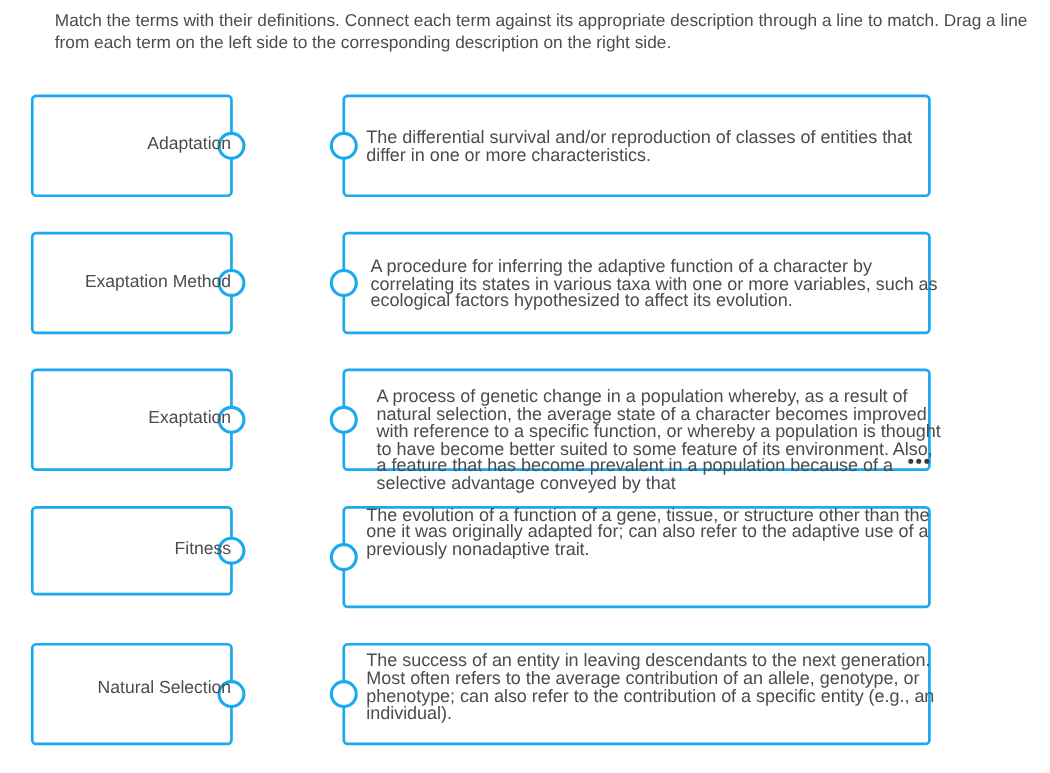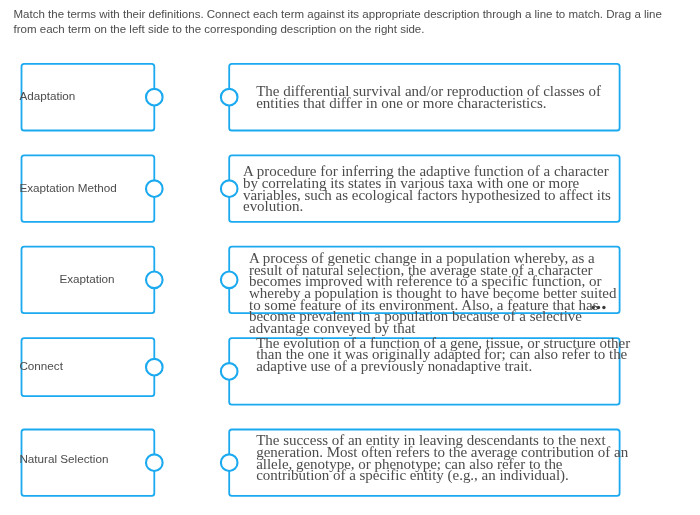--- a/index.html
+++ b/index.html
@@ -9,27 +9,27 @@
 
   
   .instructions{position:absolute;left:13.5px;top:6.9px;width:660px;
                 font-size:11.52px;line-height:15.2px;color:#4c4c4c;}
 
   
   .outline-layer{position:absolute;left:0;top:0;}
 
   
   .term-box{position:absolute;box-sizing:border-box;display:flex;
-            align-items:center;justify-content:flex-start;}
+            align-items:center;justify-content:flex-end;}
   .term-label{font-size:11.7px;color:#4c4c4c;text-align:center;white-space:nowrap;
               position:relative;top:-1.2px;left:-1px;}
 
   .desc-box{position:absolute;box-sizing:border-box;display:flex;align-items:center;}
-  .desc-text{font-size:15px;letter-spacing:-0.02px;line-height:11.55px;color:#4c4c4c;
-             width:380px;flex:0 0 auto;margin-left:28px;position:relative;top:1px;font-family:Liberation Serif, serif;}
+  .desc-text{font-size:12px;letter-spacing:-0.02px;line-height:11.55px;color:#4c4c4c;
+             width:380px;flex:0 0 auto;margin-left:16px;position:relative;top:1px;}
 
   
   .ellipsis{position:absolute;left:370.05px;top:59.25px;}
   .ellipsis svg{display:block;}
 </style>
 </head>
 <body style="background: rgb(255, 255, 255);">
 
 <svg class="outline-layer" width="700" height="515">
   <g>
@@ -53,52 +53,52 @@
     <circle cx="229.20" cy="188.65" r="8.3" fill="#ffffff" stroke="#1ba9ef" stroke-width="2.1"></circle>
     <circle cx="154.30" cy="279.85" r="8.3" fill="#ffffff" stroke="#1ba9ef" stroke-width="2.1"></circle>
     <circle cx="229.20" cy="279.85" r="8.3" fill="#ffffff" stroke="#1ba9ef" stroke-width="2.1"></circle>
     <circle cx="154.30" cy="367.15" r="8.3" fill="#ffffff" stroke="#1ba9ef" stroke-width="2.1"></circle>
     <circle cx="229.20" cy="371.40" r="8.3" fill="#ffffff" stroke="#1ba9ef" stroke-width="2.1"></circle>
     <circle cx="154.30" cy="462.70" r="8.3" fill="#ffffff" stroke="#1ba9ef" stroke-width="2.1"></circle>
     <circle cx="229.20" cy="462.70" r="8.3" fill="#ffffff" stroke="#1ba9ef" stroke-width="2.1"></circle>
   </g>
 </svg>
 
-<div class="instructions" style="color: rgb(76, 76, 76);">Match the terms with their definitions. Connect each term against its appropriate description through a line to match. Drag a line from each term on the left side to the corresponding description on the right side.</div>
+<div class="instructions" style="color: rgb(76, 76, 76); margin-left: 23px;">Match the terms with their definitions. Connect each term against its appropriate description through a line to match. Drag a line from each term on the left side to the corresponding description on the right side.</div>
 
 <div class="term-box" style="left:20.40px;top:62.70px;width:134.70px;height:68.60px">
   <span class="term-label" style="color: rgb(76, 76, 76);">Adaptation</span>
 </div>
 <div class="desc-box" style="left:228.20px;top:62.70px;width:392.20px;height:68.60px">
   <span class="desc-text" style="color: rgb(76, 76, 76);">The differential survival and/or reproduction of classes of entities that differ in one or more characteristics.</span>
 </div>
 
 <div class="term-box" style="left:20.40px;top:154.40px;width:134.70px;height:68.30px">
   <span class="term-label" style="color: rgb(76, 76, 76);">Exaptation Method</span>
 </div>
-<div class="desc-box" style="left:215px;top:154.40px;width:392.20px;height:68.30px">
+<div class="desc-box" style="left:231px;top:154.40px;width:392.20px;height:68.30px">
   <span class="desc-text" style="color: rgb(76, 76, 76);">A procedure for inferring the adaptive function of a character by correlating its states in various taxa with one or more variables, such as ecological factors hypothesized to affect its evolution.</span>
 </div>
 
 <div class="term-box" style="left:20.40px;top:245.60px;width:134.70px;height:68.30px">
   <span class="term-label" style="color: rgb(76, 76, 76); margin-left: 40px;">Exaptation</span>
 </div>
-<div class="desc-box" style="left:221px;top:245.60px;width:392.20px;height:89px">
+<div class="desc-box" style="left:235px;top:245.60px;width:392.20px;height:89px">
   <span class="desc-text" style="top: 3.7px; color: rgb(76, 76, 76);">A process of genetic change in a population whereby, as a result of natural selection, the average state of a character becomes improved with reference to a specific function, or whereby a population is thought to have become better suited to some feature of its environment. Also, a feature that has become prevalent in a population because of a selective advantage conveyed by that</span>
   <span class="ellipsis">
     <svg width="15" height="5" viewBox="0 0 15 5">
         <circle cx="2.2" cy="2.5" r="1.7" fill="#3a3a3a"></circle>
         <circle cx="7.5" cy="2.5" r="1.7" fill="#3a3a3a"></circle>
         <circle cx="12.9" cy="2.5" r="1.7" fill="#3a3a3a"></circle>
       </svg>
   </span>
 </div>
 
 <div class="term-box" style="left:20.40px;top:337.20px;width:134.70px;height:59.70px">
-  <span class="term-label" style="color: rgb(76, 76, 76);">Connect</span>
+  <span class="term-label" style="color: rgb(76, 76, 76);">Fitness</span>
 </div>
 <div class="desc-box" style="left:228.20px;top:320px;width:392.20px;height:68.20px">
   <span class="desc-text" style="color: rgb(76, 76, 76);">The evolution of a function of a gene, tissue, or structure other than the one it was originally adapted for; can also refer to the adaptive use of a previously nonadaptive trait.</span>
 </div>
 
 <div class="term-box" style="left:20.40px;top:416px;width:134.70px;height:87px">
   <span class="term-label" style="color: rgb(76, 76, 76);">Natural Selection</span>
 </div>
 <div class="desc-box" style="left:228.20px;top:428.50px;width:392.20px;height:58px">
   <span class="desc-text" style="color: rgb(76, 76, 76);">The success of an entity in leaving descendants to the next generation. Most often refers to the average contribution of an allele, genotype, or phenotype; can also refer to the contribution of a specific entity (e.g., an individual).</span>

